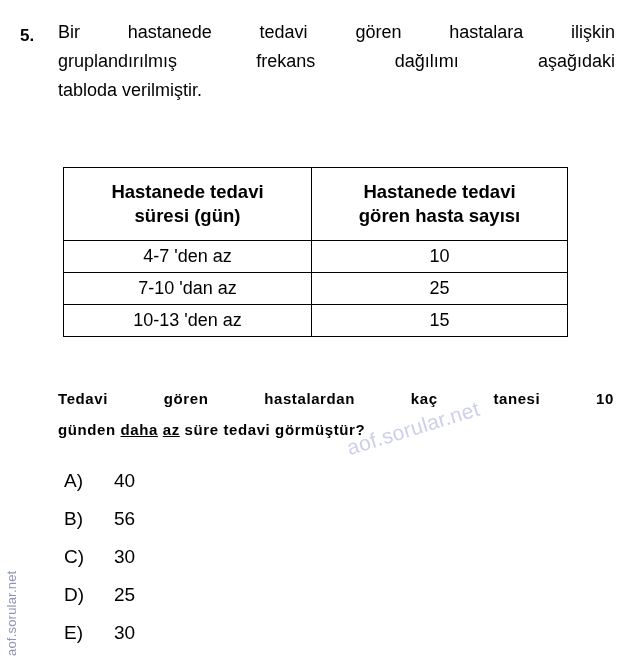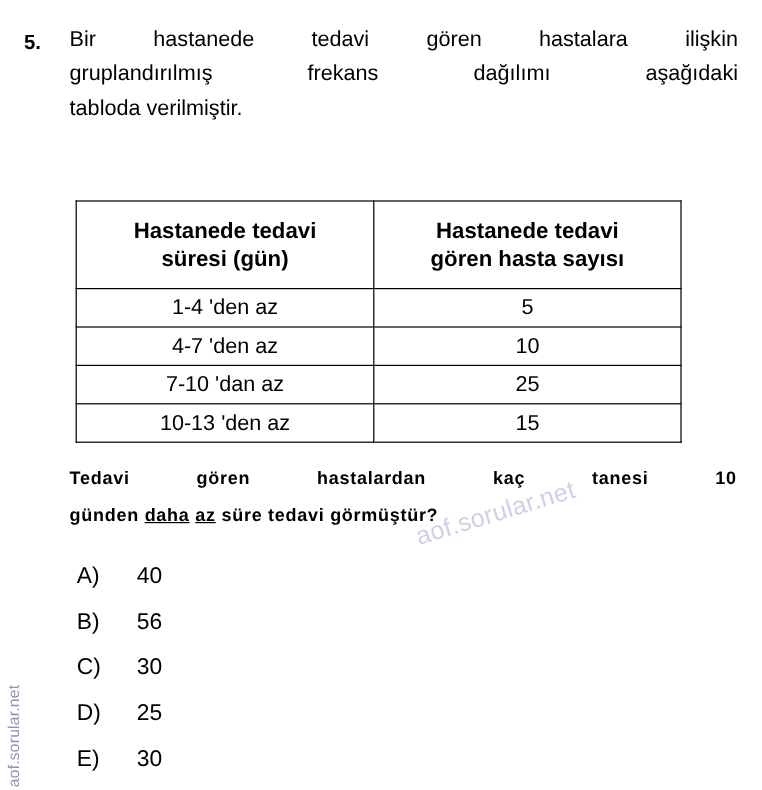--- a/index.html
+++ b/index.html
@@ -206,24 +206,20 @@
           <span>süresi (gün)</span>
         </th>
         <th>
           <span>Hastanede tedavi</span><br>
           <span>gören hasta sayısı</span>
         </th>
       </tr>
     </thead>
     <tbody>
       <tr>
-        <td>1-4 'den az</td>
-        <td>5</td>
-      </tr>
-      <tr>
         <td>4-7 'den az</td>
         <td>10</td>
       </tr>
       <tr>
         <td>7-10 'dan az</td>
         <td>25</td>
       </tr>
       <tr>
         <td>10-13 'den az</td>
         <td>15</td>

